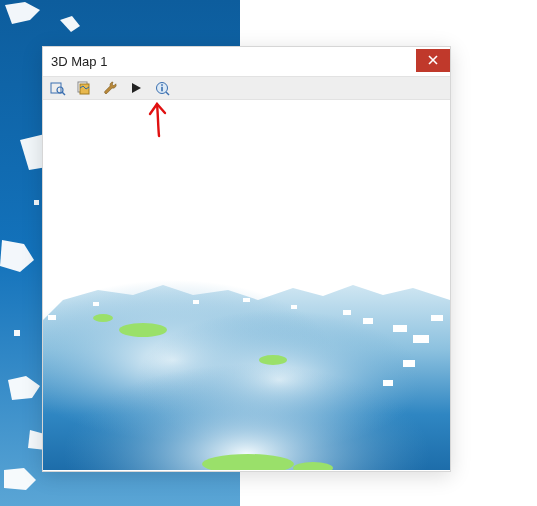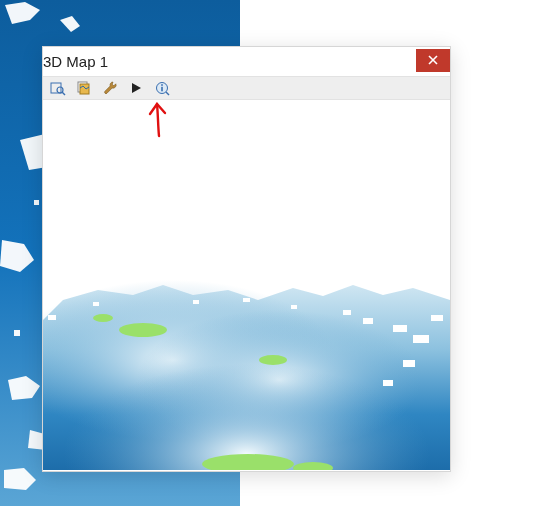--- a/index.html
+++ b/index.html
@@ -35,21 +35,22 @@
   }
   .titlebar {
     height: 29px;
     display: flex;
     align-items: center;
     justify-content: space-between;
     background: #fff;
     color: #222;
   }
   .titlebar .title {
-    font-size: 15px;
+    padding-left: 8px;
+    font-size: 13px;
   }
   .close-btn {
     width: 34px;
     height: 23px;
     background: #c0392b;
     color: #fff;
     display: flex;
     align-items: center;
     justify-content: center;
     font-size: 12px;

